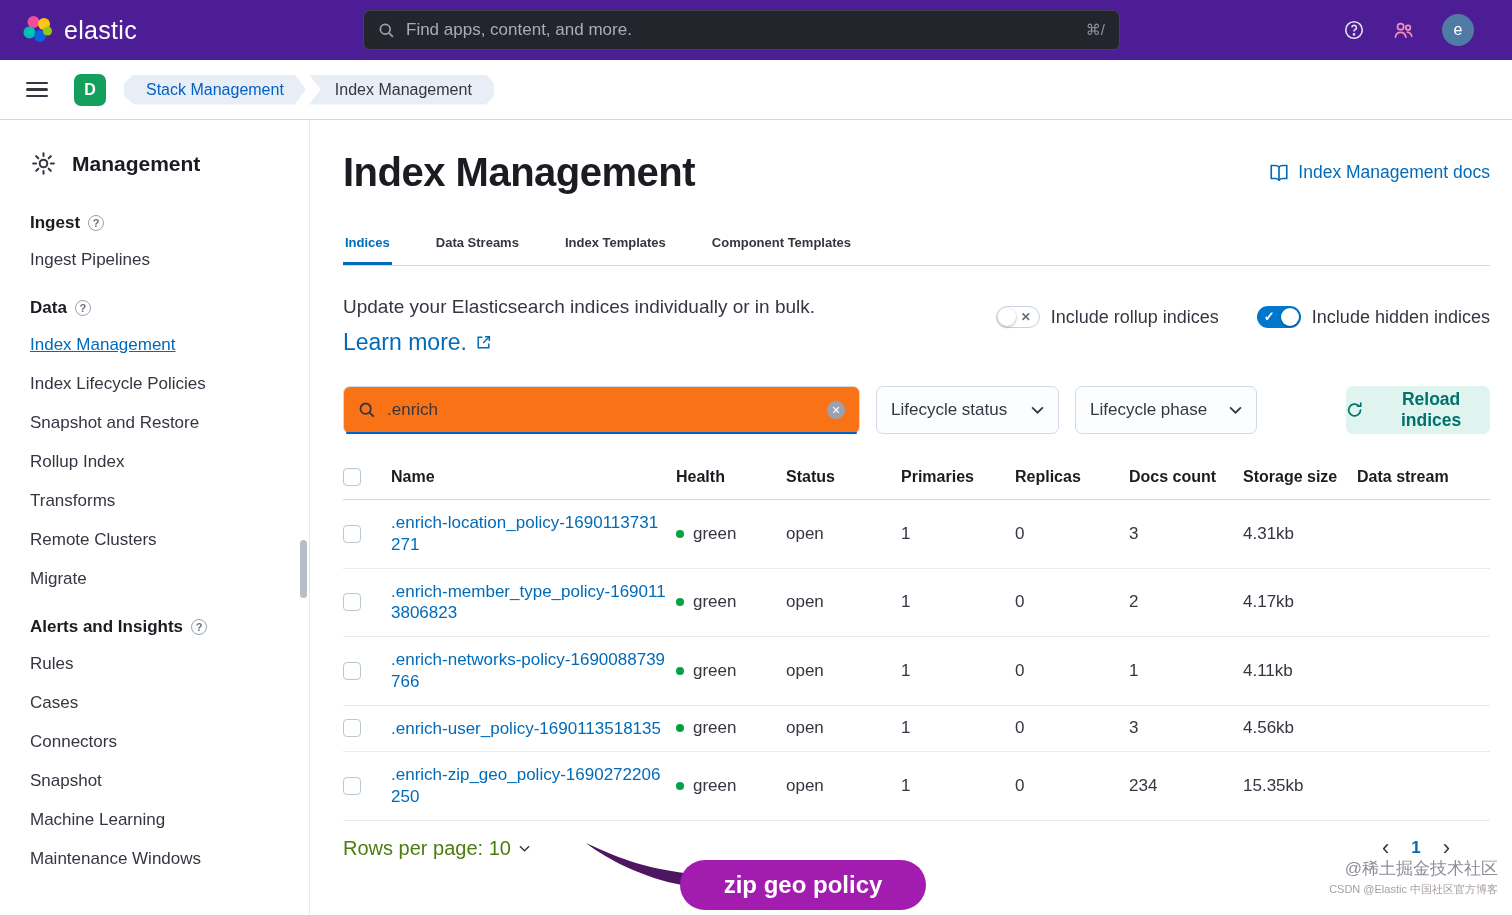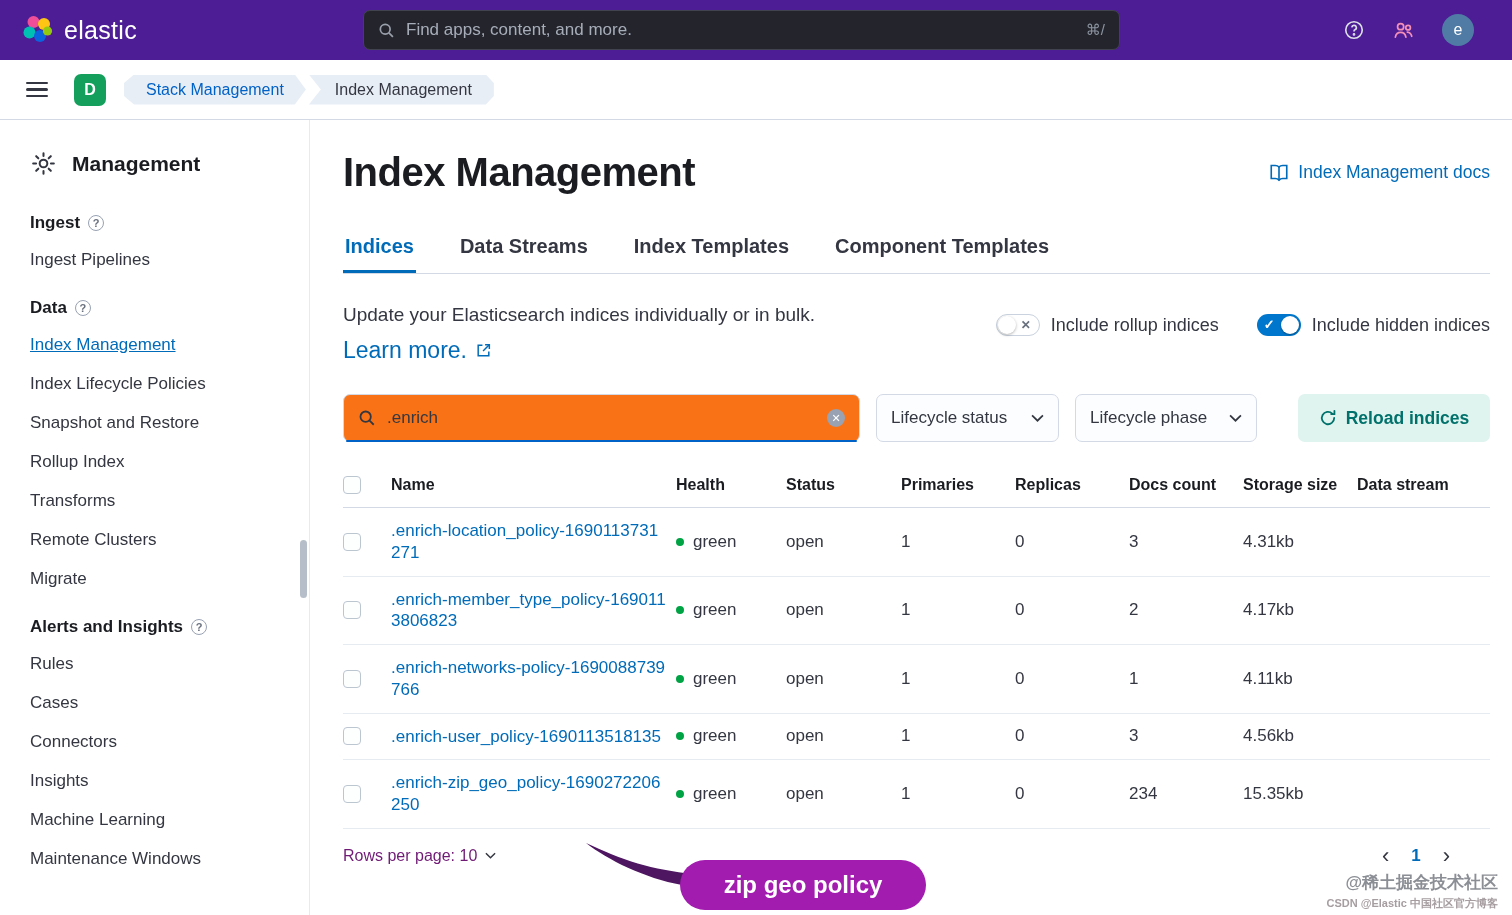--- a/index.html
+++ b/index.html
@@ -40,21 +40,21 @@
   .nav-item.active { color:#006bb8; text-decoration:underline; }
   .scroll-thumb { position:absolute; left:300px; top:420px; width:7px; height:58px; background:#b6bfc9; border-radius:4px; cursor:grab; }
 
   
   .content { flex:1; padding:30px 22px 0 33px; overflow:hidden; position:relative; }
   .title-row { display:flex; justify-content:space-between; align-items:center; }
   h1.page-title { font-size:40px; font-weight:700; color:#1a1c21; letter-spacing:-0.5px; }
   .docs-link { display:inline-flex; align-items:center; gap:9px; color:#006bb8; font-size:17.5px; text-decoration:none; cursor:pointer; }
 
   .tabs { margin-top:40px; border-bottom:1px solid #d3dae6; display:flex; gap:42px; }
-  .tab { background:none; border:none; font-family:"Liberation Sans",sans-serif; font-size:20px; font-weight:700; color:#343741; padding:0 2px 15px; cursor:pointer; }
+  .tab { background:none; border:none; font-family:"Liberation Sans",sans-serif; font-size:13px; font-weight:700; color:#343741; padding:0 2px 15px; cursor:pointer; }
   .tab.active { color:#006bb8; box-shadow: inset 0 -3px 0 #006bb8; }
 
   .intro-row { margin-top:30px; display:flex; justify-content:space-between; }
   .intro-desc { font-size:19px; color:#343741; margin-bottom:11px; }
   .learn-more { display:inline-flex; align-items:center; gap:8px; color:#006bb8; font-size:23px; text-decoration:none; cursor:pointer; }
   .toggles { display:flex; gap:38px; align-items:flex-start; padding-top:10px; }
   .toggle { display:flex; align-items:center; gap:11px; font-size:18px; color:#343741; }
   .switch { width:44px; height:22px; border-radius:12px; position:relative; cursor:pointer; flex:none; }
   .switch.off { background:#fff; border:1px solid #c9d2de; }
   .switch.off .knob { position:absolute; left:1px; top:1px; width:18px; height:18px; border-radius:50%; background:#fff; box-shadow:0 1px 3px rgba(0,0,0,.3); }
@@ -64,42 +64,42 @@
   .switch.on .check-glyph { position:absolute; left:7px; top:50%; transform:translateY(-52%); color:#fff; font-size:13px; font-weight:700; }
 
   .controls-row { margin-top:30px; display:flex; gap:16px; align-items:center; }
   .search-box { width:517px; height:48px; background:#f97316; border:1px solid #d3dae6; border-radius:7px; display:flex; align-items:center; padding:0 14px; gap:11px; position:relative; cursor:text; }
   .search-box::after { content:""; position:absolute; left:2px; right:2px; bottom:-1px; height:2.5px; background:#0061c6; border-radius:2px; }
   .sb-icon { color:#343741; display:flex; }
   .search-value { flex:1; font-size:17px; color:#343741; }
   .clear-btn { width:18px; height:18px; border-radius:50%; background:#98a2b3; color:#fff; font-size:11px; line-height:1; display:flex; align-items:center; justify-content:center; cursor:pointer; flex:none; }
   .select { width:183px; height:48px; background:#fbfdff; border:1px solid #d3dae6; border-radius:7px; display:flex; align-items:center; justify-content:space-between; padding:0 14px; font-size:17px; color:#343741; cursor:pointer; }
   .chev { display:flex; color:#343741; }
-  .reload-btn { margin-left:auto; width:192px; height:48px; border:none; border-radius:7px; background:#dff3ef; color:#00726b; font-family:"Liberation Sans",sans-serif; font-size:17.5px; font-weight:600; display:flex; align-items:center; justify-content:center; gap:9px; cursor:pointer; }
+  .reload-btn { margin-left:auto; width:144px; height:48px; border:none; border-radius:7px; background:#dff3ef; color:#00726b; font-family:"Liberation Sans",sans-serif; font-size:17.5px; font-weight:600; display:flex; align-items:center; justify-content:center; gap:9px; cursor:pointer; }
 
   table.idx { width:100%; border-collapse:collapse; table-layout:fixed; margin-top:28px; }
   table.idx thead th { text-align:left; font-size:16px; font-weight:700; color:#1a1c21; padding:6px 10px 13px 0; border-bottom:1px solid #d3dae6; }
   table.idx tbody td { font-size:17px; color:#343741; padding:12px 10px 12px 0; border-bottom:1px solid #e6ebf2; vertical-align:middle; }
   .checkbox { width:18px; height:18px; border:1px solid #bcc6d1; border-radius:4px; background:#fdfefe; cursor:pointer; }
   .name-link { color:#006bb8; text-decoration:none; word-break:break-all; line-height:1.28; display:inline-block; cursor:pointer; }
   .health { display:flex; align-items:center; gap:9px; }
   .dot { width:8px; height:8px; border-radius:50%; background:#00a344; flex:none; }
 
   .table-footer { display:flex; align-items:center; justify-content:space-between; margin-top:16px; padding-right:40px; }
-  .rows-pp { display:flex; align-items:center; gap:8px; font-size:16px; color:#701a75; cursor:pointer; }
+  .rows-pp { display:flex; align-items:center; gap:8px; font-size:20px; color:#4d7c0f; cursor:pointer; }
   .pagination { display:flex; align-items:center; gap:22px; font-size:17px; }
   .pag-arrow { font-size:22px; color:#343741; cursor:pointer; line-height:1; }
   .page-num { color:#006bb8; font-weight:700; cursor:pointer; }
 
   
   .callout-tail { position:absolute; left:586px; top:843px; z-index:4; pointer-events:none; }
   .callout { position:absolute; left:680px; top:860px; width:246px; height:50px; background:#a21caf; border-radius:25px; color:#fff; font-size:24px; font-weight:700; display:flex; align-items:center; justify-content:center; z-index:5; }
 
   
-  .watermark { position:absolute; right:14px; bottom:4px; text-align:right; z-index:6; pointer-events:none;font-weight:bold; }
+  .watermark { position:absolute; right:14px; bottom:18px; text-align:right; z-index:6; pointer-events:none; }
   .wm1 { font-size:17px; color:rgba(94,99,108,0.72); }
   .wm2 { font-size:11px; color:rgba(150,140,145,0.85); margin-top:2px; }
 </style>
 </head>
 <body>
 
 <div class="page">
 
   <header class="topbar">
     <div class="brand">
@@ -187,21 +187,21 @@
             <a class="nav-item">Migrate</a>
           </div>
           <div class="nav-section">
             <div class="nav-title">
               <span>Alerts and Insights</span>
               <span class="q-icon">?</span>
             </div>
             <a class="nav-item">Rules</a>
             <a class="nav-item">Cases</a>
             <a class="nav-item">Connectors</a>
-            <a class="nav-item">Insights</a>
+            <a class="nav-item">Snapshot</a>
             <a class="nav-item">Machine Learning</a>
             <a class="nav-item">Maintenance Windows</a>
           </div>
         </div>
     </aside>
     <div class="scroll-thumb"></div>
 
     <main class="content">
       <div class="title-row">
         <h1 class="page-title">Index Management</h1>

